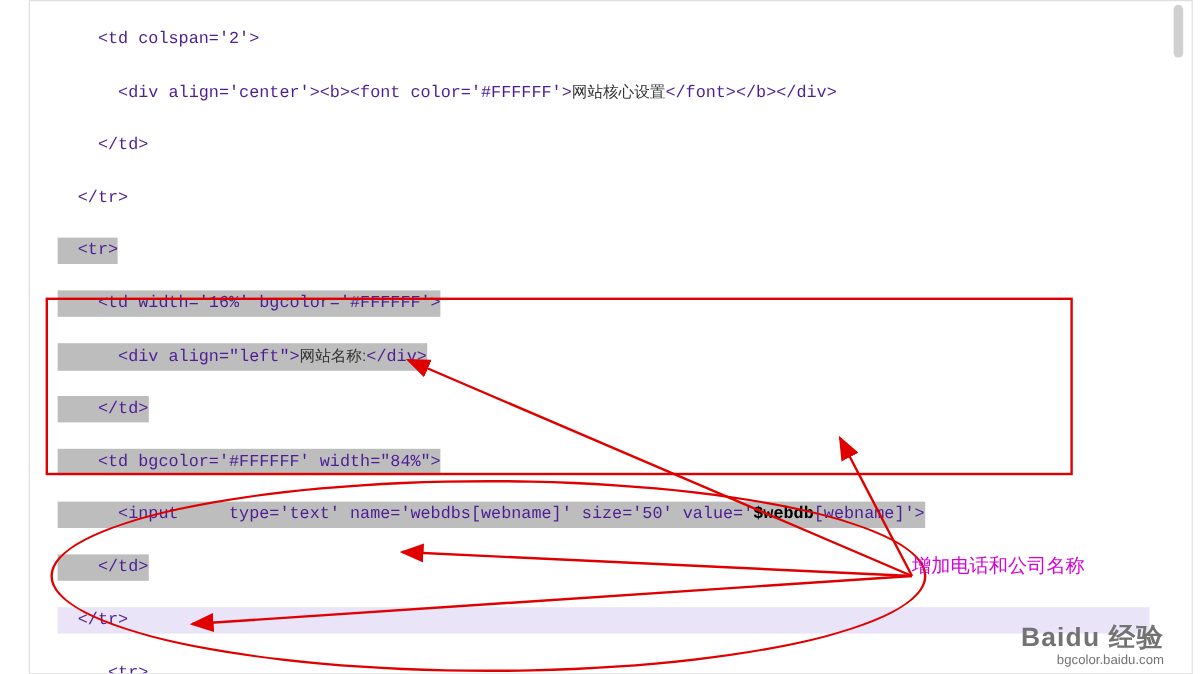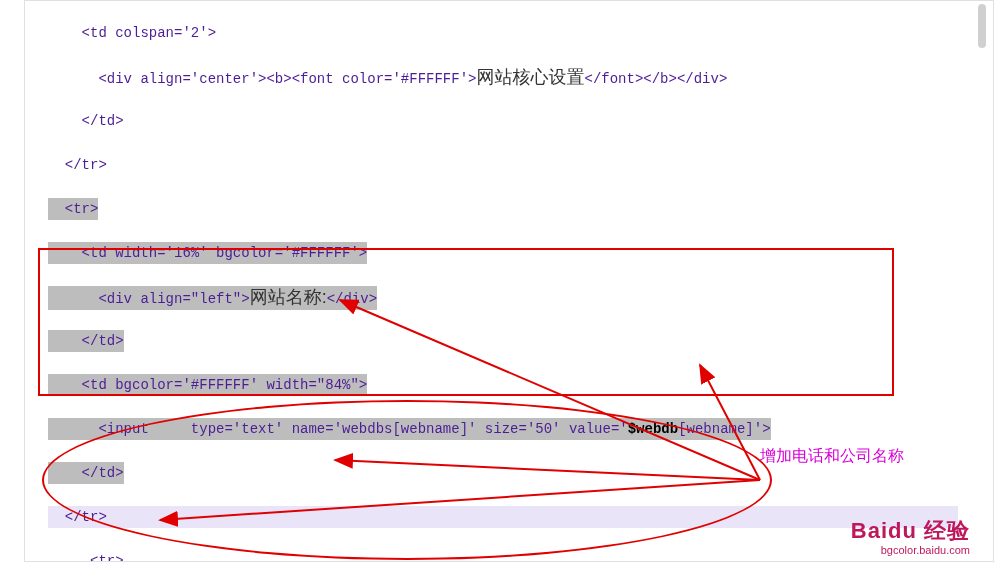--- a/index.html
+++ b/index.html
@@ -12,21 +12,21 @@
     height: 562px;
     overflow: hidden;
   }
   .code-area {
     padding: 0 28px 0 48px;
     line-height: 22px;
     white-space: pre;
   }
   .line { display: block; height: 22px; }
   .tag { color: #4c1d95; }
-  .txt { color: #333; font-family: "Microsoft YaHei", sans-serif; font-size: 18px; }
+  .txt { color: #333; font-family: "Microsoft YaHei", sans-serif; font-size: 13px; }
   .bold { font-weight: bold; color: #000; }
   .sel { background: #bdbdbd; display: inline-block; }
   .cursor-line { background: #e9e4f8; width: 910px; }
 
   .red-box {
     position: absolute;
     border: 2px solid #e10000;
     left: 38px; top: 248px;
     width: 856px; height: 148px;
     pointer-events: none;
@@ -34,36 +34,36 @@
   .ellipse {
     position: absolute;
     border: 2px solid #e10000;
     border-radius: 50%;
     left: 42px; top: 400px;
     width: 730px; height: 160px;
     pointer-events: none;
   }
   .annotation-label {
     position: absolute;
-    left: 760px; top: 446px;
+    left: 760px; top: 462px;
     color: #d600d6;
     font-family: "Microsoft YaHei", SimSun, sans-serif;
     font-size: 16px;
   }
   svg.arrows {
     position: absolute;
     left: 0; top: 0;
     width: 1000px; height: 562px;
     pointer-events: none;
   }
   .watermark {
     position: absolute;
     right: 30px; bottom: 6px;
     text-align: right;
-    color: #be185d;
+    color: #737373;
     font-family: Arial, sans-serif;
   }
   .watermark .big { font-size: 22px; font-weight: bold; letter-spacing: 1px; }
   .watermark .small { font-size: 11px; display:block; margin-top:-2px;}
   .scroll-track {
     position: absolute;
     right: 14px; top: 4px;
     width: 8px; height: 44px;
     background: #d0d0d0;
     border-radius: 4px;

